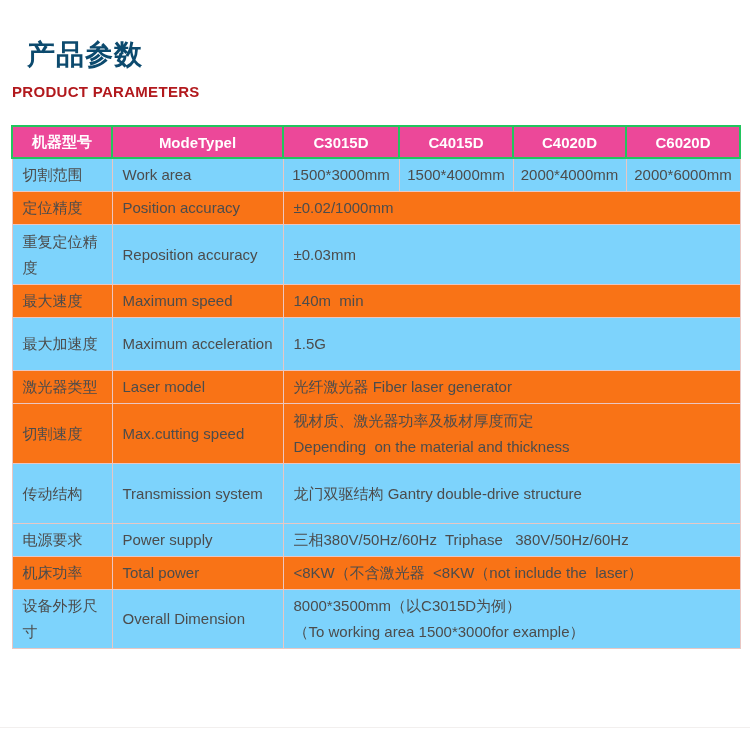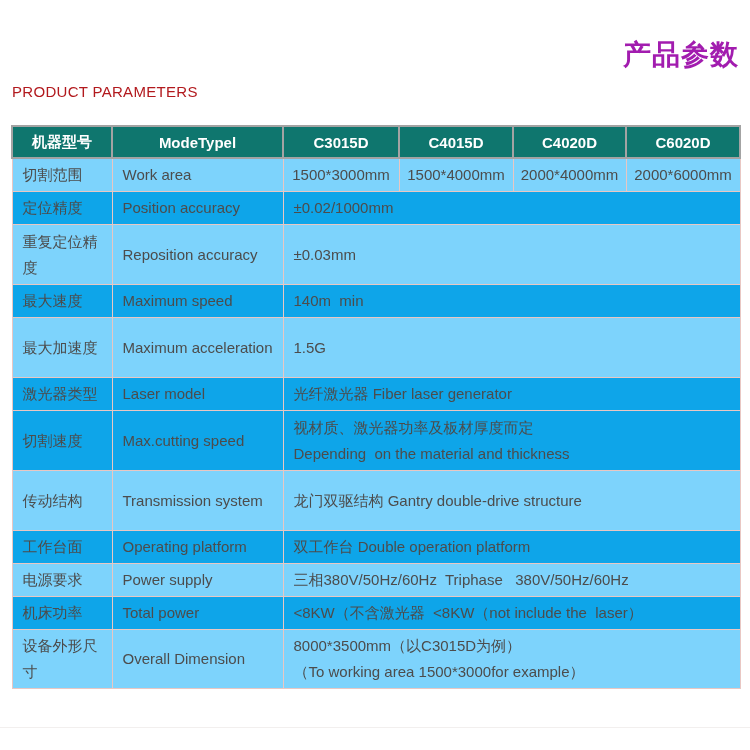--- a/index.html
+++ b/index.html
@@ -9,71 +9,70 @@
     position: relative;
     font-family: "Liberation Sans", "DejaVu Sans", sans-serif;
     color: #4c4c4c;
     overflow: hidden;
   }
   .page { padding: 36px 11px 0 11px; }
 
   .title-cn {
     font-size: 28px;
     font-weight: bold;
-    color: #a21caf;
+    color: #0c4a6e;
     letter-spacing: 1px;
-    margin-left: 6px;
-    text-align: right;
+    margin-left: 16px;
   }
   .title-en {
     font-size: 15px;
-    font-weight: normal;
+    font-weight: bold;
     color: #b2191d;
     letter-spacing: 0.3px;
     margin-top: 9px;
     margin-left: 1px;
   }
 
   table.params {
     border-collapse: collapse;
     width: 728px;
     margin-top: 25px;
     background: #ffffff;
     border: 1px solid #e2c3bf;
     table-layout: fixed;
   }
   table.params th {
-    background: #0f766e;
+    background: #ec4899;
     color: #ffffff;
     font-weight: bold;
     font-size: 15px;
     height: 32px;
     text-align: center;
-    border: 2px solid #a3a3a3;
+    border: 2px solid #22c55e;
     padding: 0 2px;
   }
   table.params td {
     border: 1px solid #e9c7c3;
     font-size: 15px;
     color: #4c4c4c;
     line-height: 26px;
     padding: 3px 8px 3px 10px;
     vertical-align: middle;
     background: #7dd3fc;
   }
   table.params td.val { white-space: pre-wrap; }
   table.params td.center { text-align: center; padding: 3px 2px; }
-  table.params tr.pink td { background: #0ea5e9; }
+  table.params tr.pink td { background: #f97316; }
 
   
   tbody tr:nth-child(1)  td { height: 31px; }
   tbody tr:nth-child(2)  td { height: 30px; }
   tbody tr:nth-child(3)  td { height: 60px; }
   tbody tr:nth-child(4)  td { height: 30px; }
-  tbody tr:nth-child(5)  td { height: 60px; }
+  tbody tr:nth-child(5)  td { height: 53px; }
   tbody tr:nth-child(6)  td { height: 31px; }
   tbody tr:nth-child(7)  td { height: 60px; }
   tbody tr:nth-child(8)  td { height: 60px; }
   tbody tr:nth-child(9)  td { height: 31px; }
   tbody tr:nth-child(10) td { height: 30px; }
   tbody tr:nth-child(11) td { height: 31px; }
   tbody tr:nth-child(12) td { height: 30px; }
   tbody tr:nth-child(13) td { height: 62px; }
 
   .bottom-line {
@@ -147,25 +146,20 @@
           <td>切割速度</td>
           <td>Max.cutting speed</td>
           <td class="val" colspan="4">视材质、激光器功率及板材厚度而定
 Depending  on the material and thickness</td>
         </tr>
         <tr>
           <td>传动结构</td>
           <td>Transmission system</td>
           <td class="val" colspan="4">龙门双驱结构 Gantry double-drive structure</td>
         </tr>
-        <tr class="pink">
-          <td>工作台面</td>
-          <td>Operating platform</td>
-          <td class="val" colspan="4">双工作台 Double operation platform</td>
-        </tr>
         <tr>
           <td>电源要求</td>
           <td>Power supply</td>
           <td class="val" colspan="4">三相380V/50Hz/60Hz  Triphase   380V/50Hz/60Hz</td>
         </tr>
         <tr class="pink">
           <td>机床功率</td>
           <td>Total power</td>
           <td class="val" colspan="4">&lt;8KW（不含激光器  &lt;8KW（not include the  laser）</td>
         </tr>

